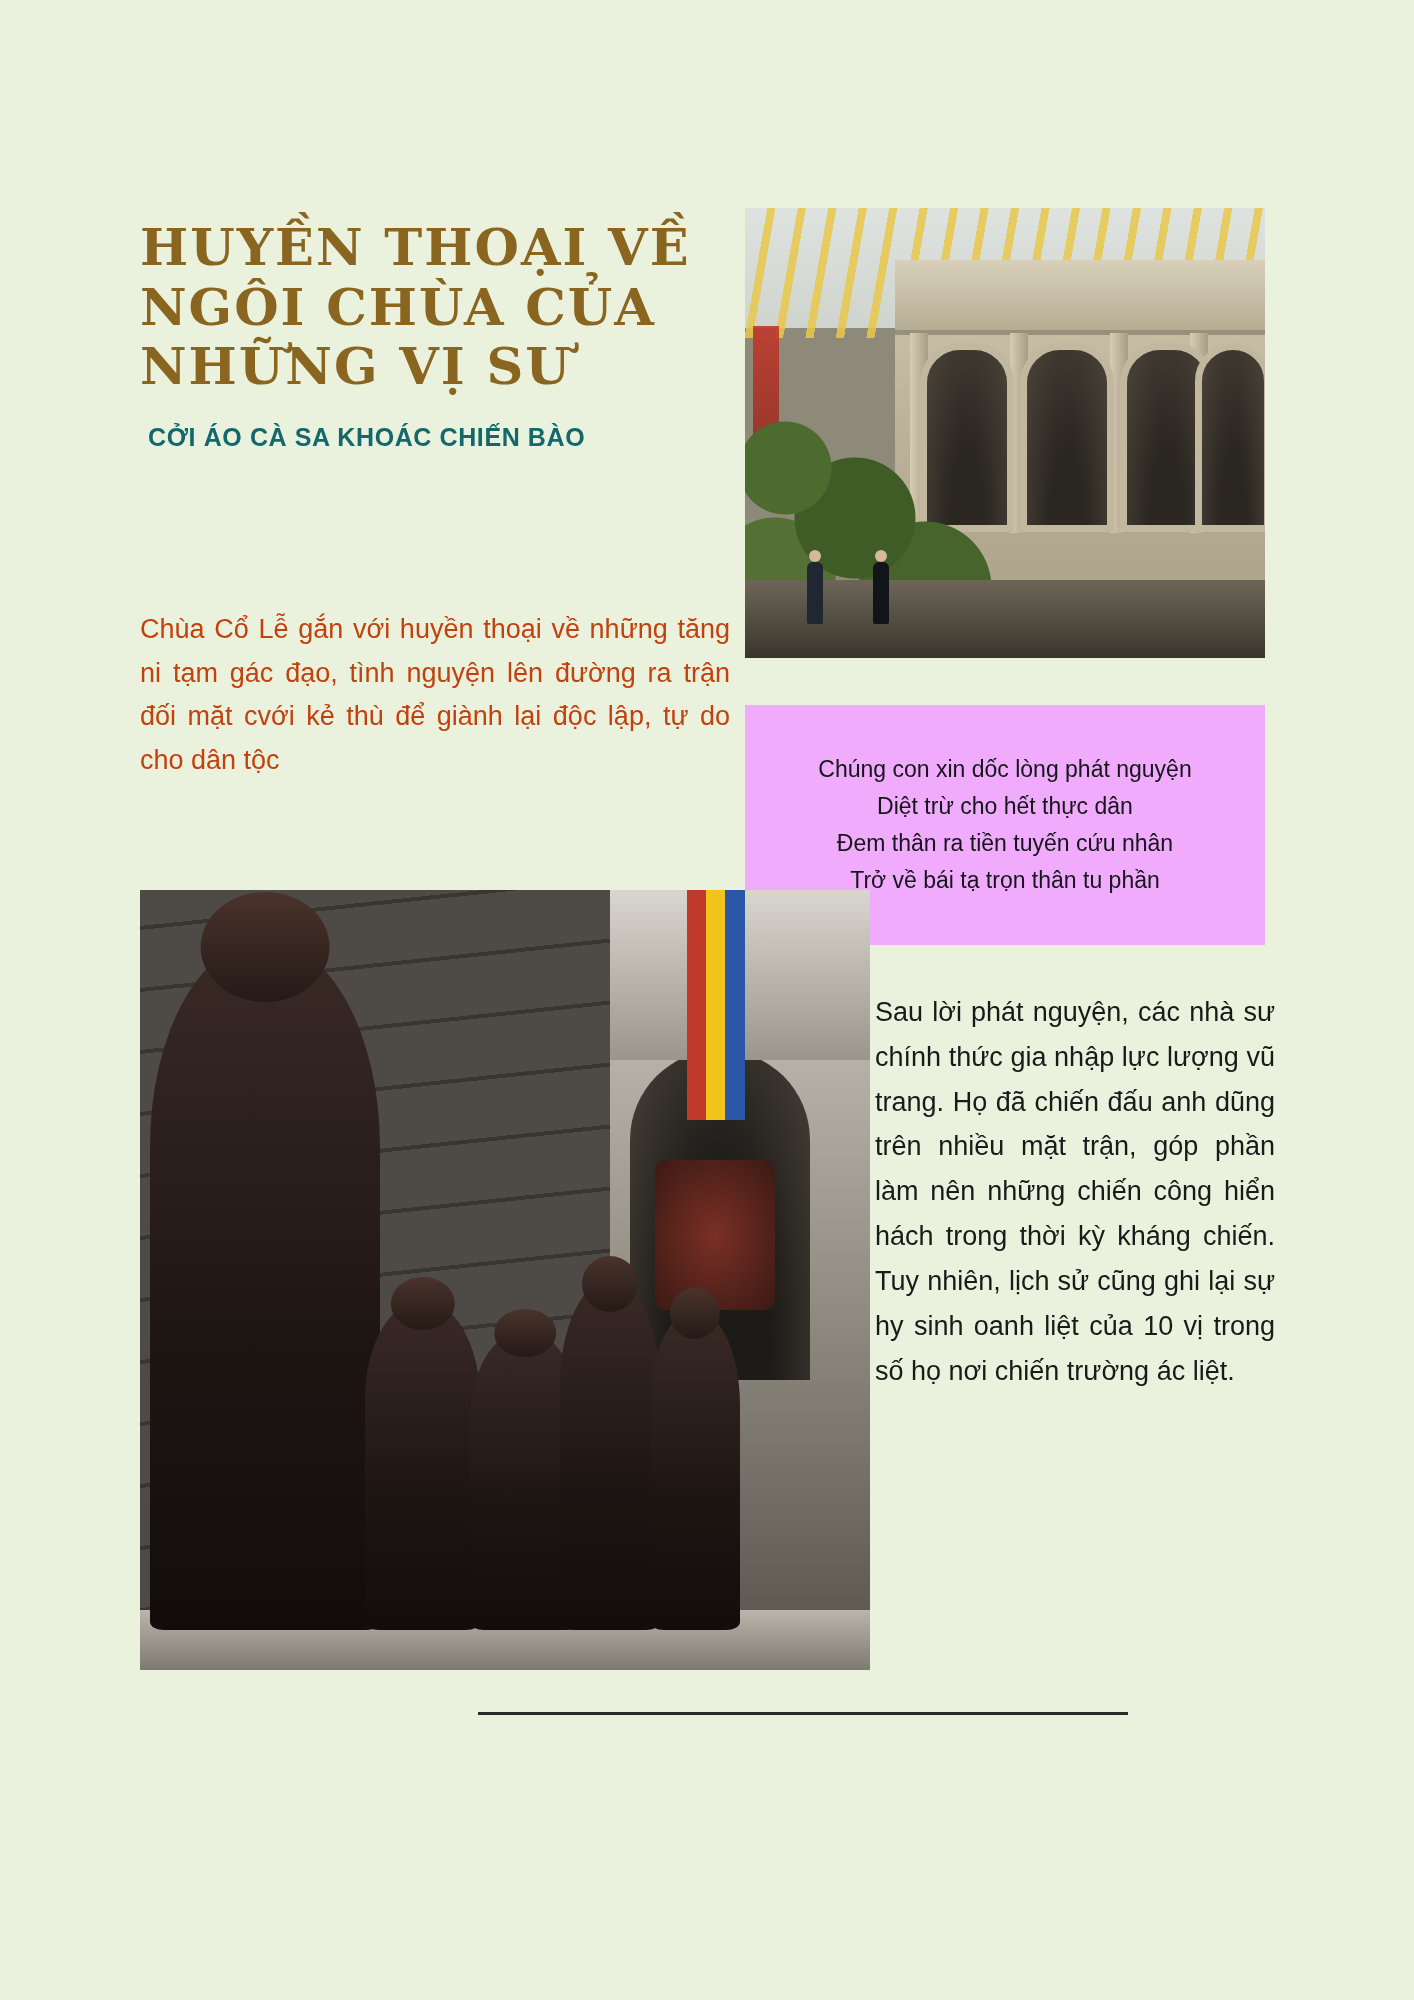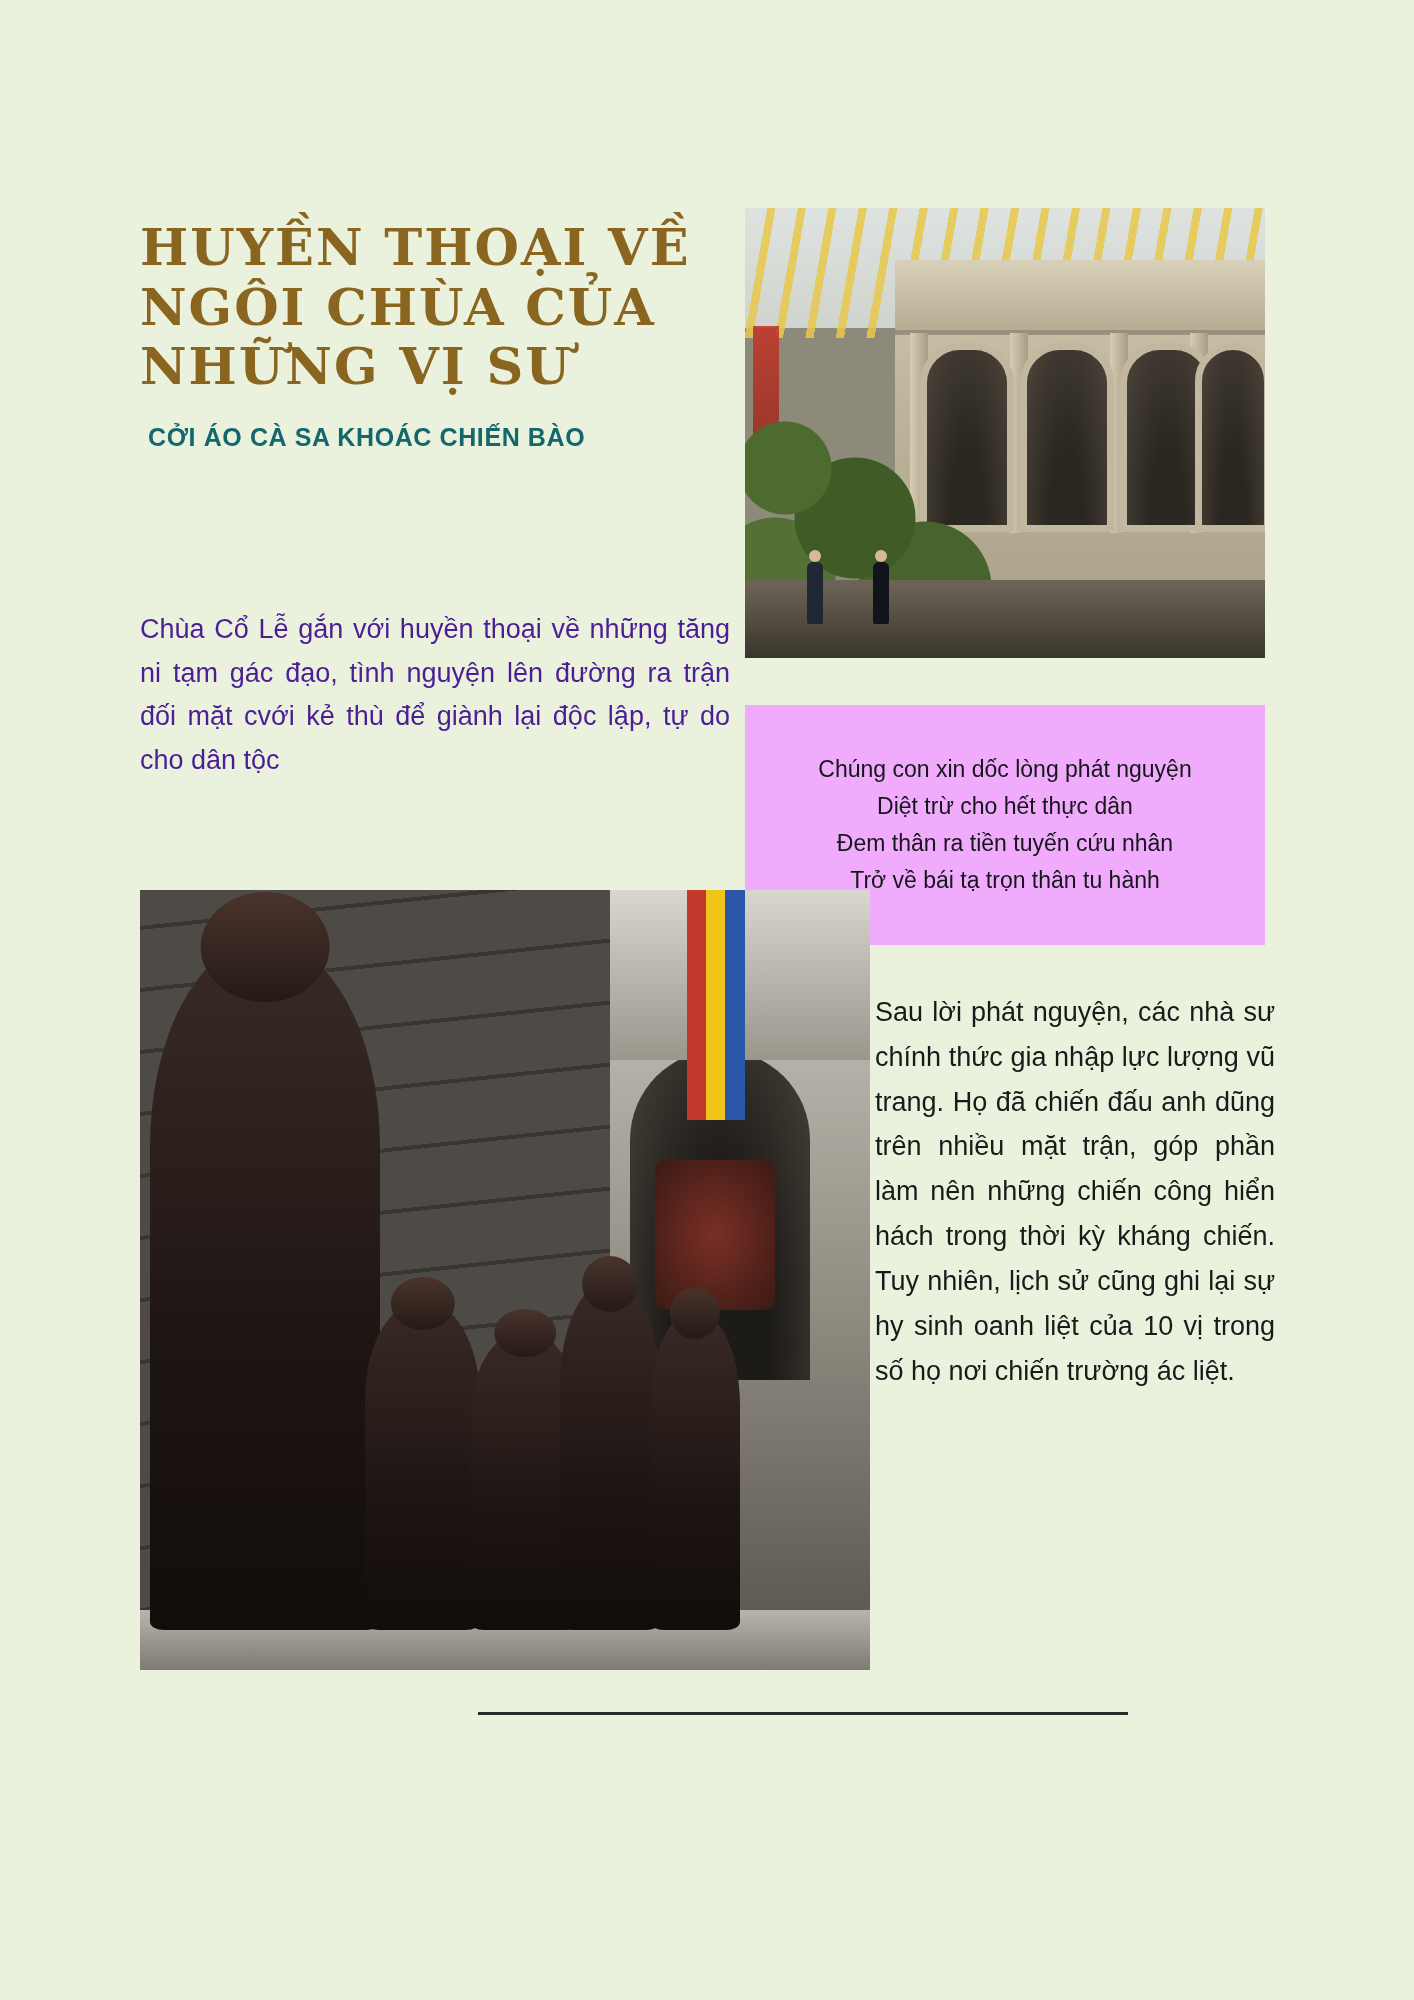--- a/index.html
+++ b/index.html
@@ -48,21 +48,21 @@
     color: #14676b;
     text-transform: uppercase;
   }
   .lede {
     position: absolute;
     left: 140px;
     top: 608px;
     width: 590px;
     font-size: 27px;
     line-height: 1.62;
-    color: #4c1d95;
+    color: #c2410c;
     text-align: justify;
     text-justify: inter-word;
   }
 
   
   .photo-temple {
     position: absolute;
     left: 745px;
     top: 208px;
     width: 520px;
@@ -325,21 +325,21 @@
     <div class="figure f2">
         <div class="head"></div>
       </div>
   </div>
 
   <div class="quote-box">
     <div class="verse">
       <div>Chúng con xin dốc lòng phát nguyện</div>
       <div>Diệt trừ cho hết thực dân</div>
       <div>Đem thân ra tiền tuyến cứu nhân</div>
-      <div>Trở về bái tạ trọn thân tu hành</div>
+      <div>Trở về bái tạ trọn thân tu phần</div>
     </div>
   </div>
 
   <div class="body-right">Sau lời phát nguyện, các nhà sư chính thức gia nhập lực lượng vũ trang. Họ đã chiến đấu anh dũng trên nhiều mặt trận, góp phần làm nên những chiến công hiển hách trong thời kỳ kháng chiến. Tuy nhiên, lịch sử cũng ghi lại sự hy sinh oanh liệt của 10 vị trong số họ nơi chiến trường ác liệt.</div>
 
   <div class="photo-statues">
     <div class="hall"></div>
     <div class="arch-far"></div>
     <div class="ceiling"></div>
     <div class="wall"></div>

